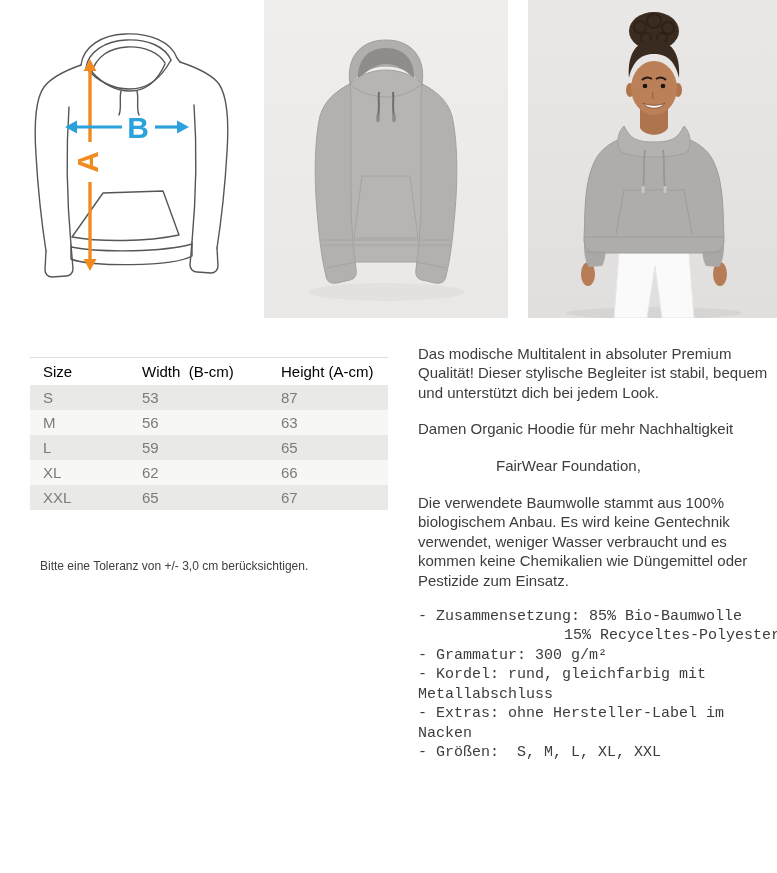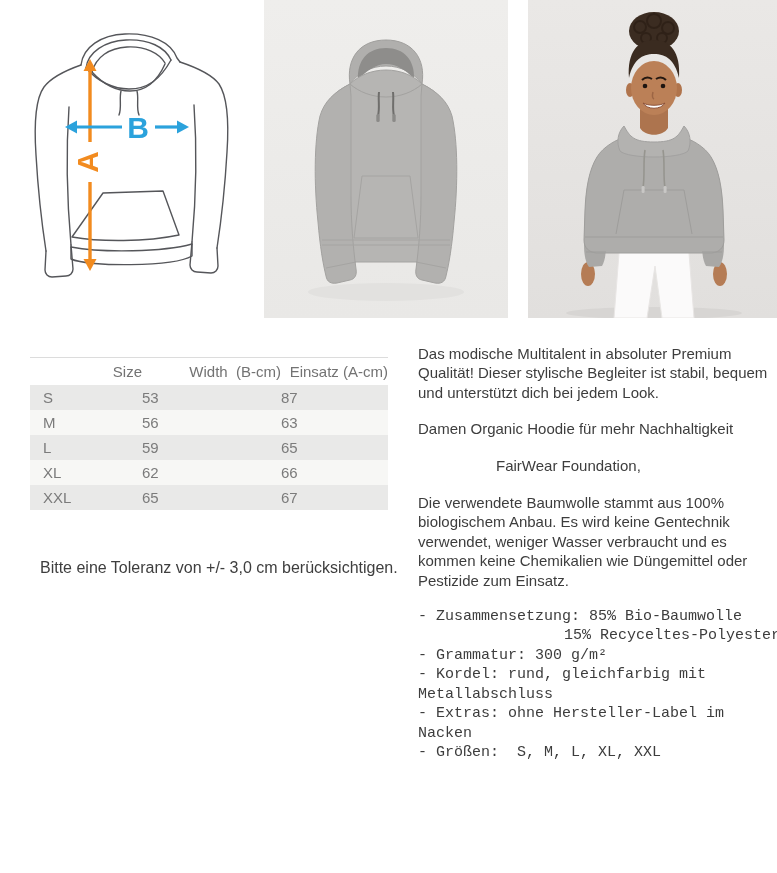--- a/index.html
+++ b/index.html
@@ -10,29 +10,29 @@
   .diagram-box{position:absolute;left:28px;top:30px;width:212px;height:256px;}
   .photo{position:absolute;top:0;height:318px;}
   .photo-flat{left:264px;width:244px;}
   .photo-model{left:528px;width:249px;}
   .photo svg,.diagram-box svg{display:block;}
 
   
   .size-table-wrap{position:absolute;left:30px;top:357px;width:358px;}
   table.size-chart{border-collapse:collapse;width:358px;table-layout:fixed;
                    font-size:15px;border-top:1px solid #dcdcdc;}
-  table.size-chart th{font-weight:normal;color:#737373;text-align:right;height:27px;
+  table.size-chart th{font-weight:normal;color:#000000;text-align:left;height:27px;
                       padding:0;vertical-align:middle;white-space:pre-wrap;}
   table.size-chart td{color:#7b7b7b;height:25px;padding:0;vertical-align:middle;}
   table.size-chart th:first-child,table.size-chart td:first-child{padding-left:13px;}
   .col-size{width:112px;} .col-width{width:139px;} .col-height{width:107px;}
   table.size-chart tbody tr:nth-child(odd){background:#e9e9e8;}
   table.size-chart tbody tr:nth-child(even){background:#f7f7f5;}
 
-  .tolerance{position:absolute;left:40px;top:559px;font-size:16px;color:#3e3e3e;}
+  .tolerance{position:absolute;left:40px;top:559px;font-size:12px;color:#3e3e3e;}
 
   
   .desc{position:absolute;left:418px;top:344px;width:368px;font-size:15px;
         line-height:19.4px;color:#3d3d3d;}
   .desc p{margin:0 0 17px 0;}
   .cert{margin:0 0 18px 0;}
   .cert .cert-indent{margin-left:78px;}
   .specs{margin:0;font-family:Liberation Mono, monospace;}
   .spec-line{white-space:pre-wrap;}
   .spec-indent{margin-left:146px;}
@@ -193,21 +193,21 @@
     <table class="size-chart">
       <colgroup>
           <col class="col-size">
           <col class="col-width">
           <col class="col-height">
         </colgroup>
       <thead>
         <tr>
           <th>Size</th>
           <th>Width  (B-cm)</th>
-          <th>Einsatz (A-cm)</th>
+          <th>Height (A-cm)</th>
         </tr>
       </thead>
       <tbody>
         <tr>
           <td>S</td>
           <td>53</td>
           <td>87</td>
         </tr>
         <tr>
           <td>M</td>

